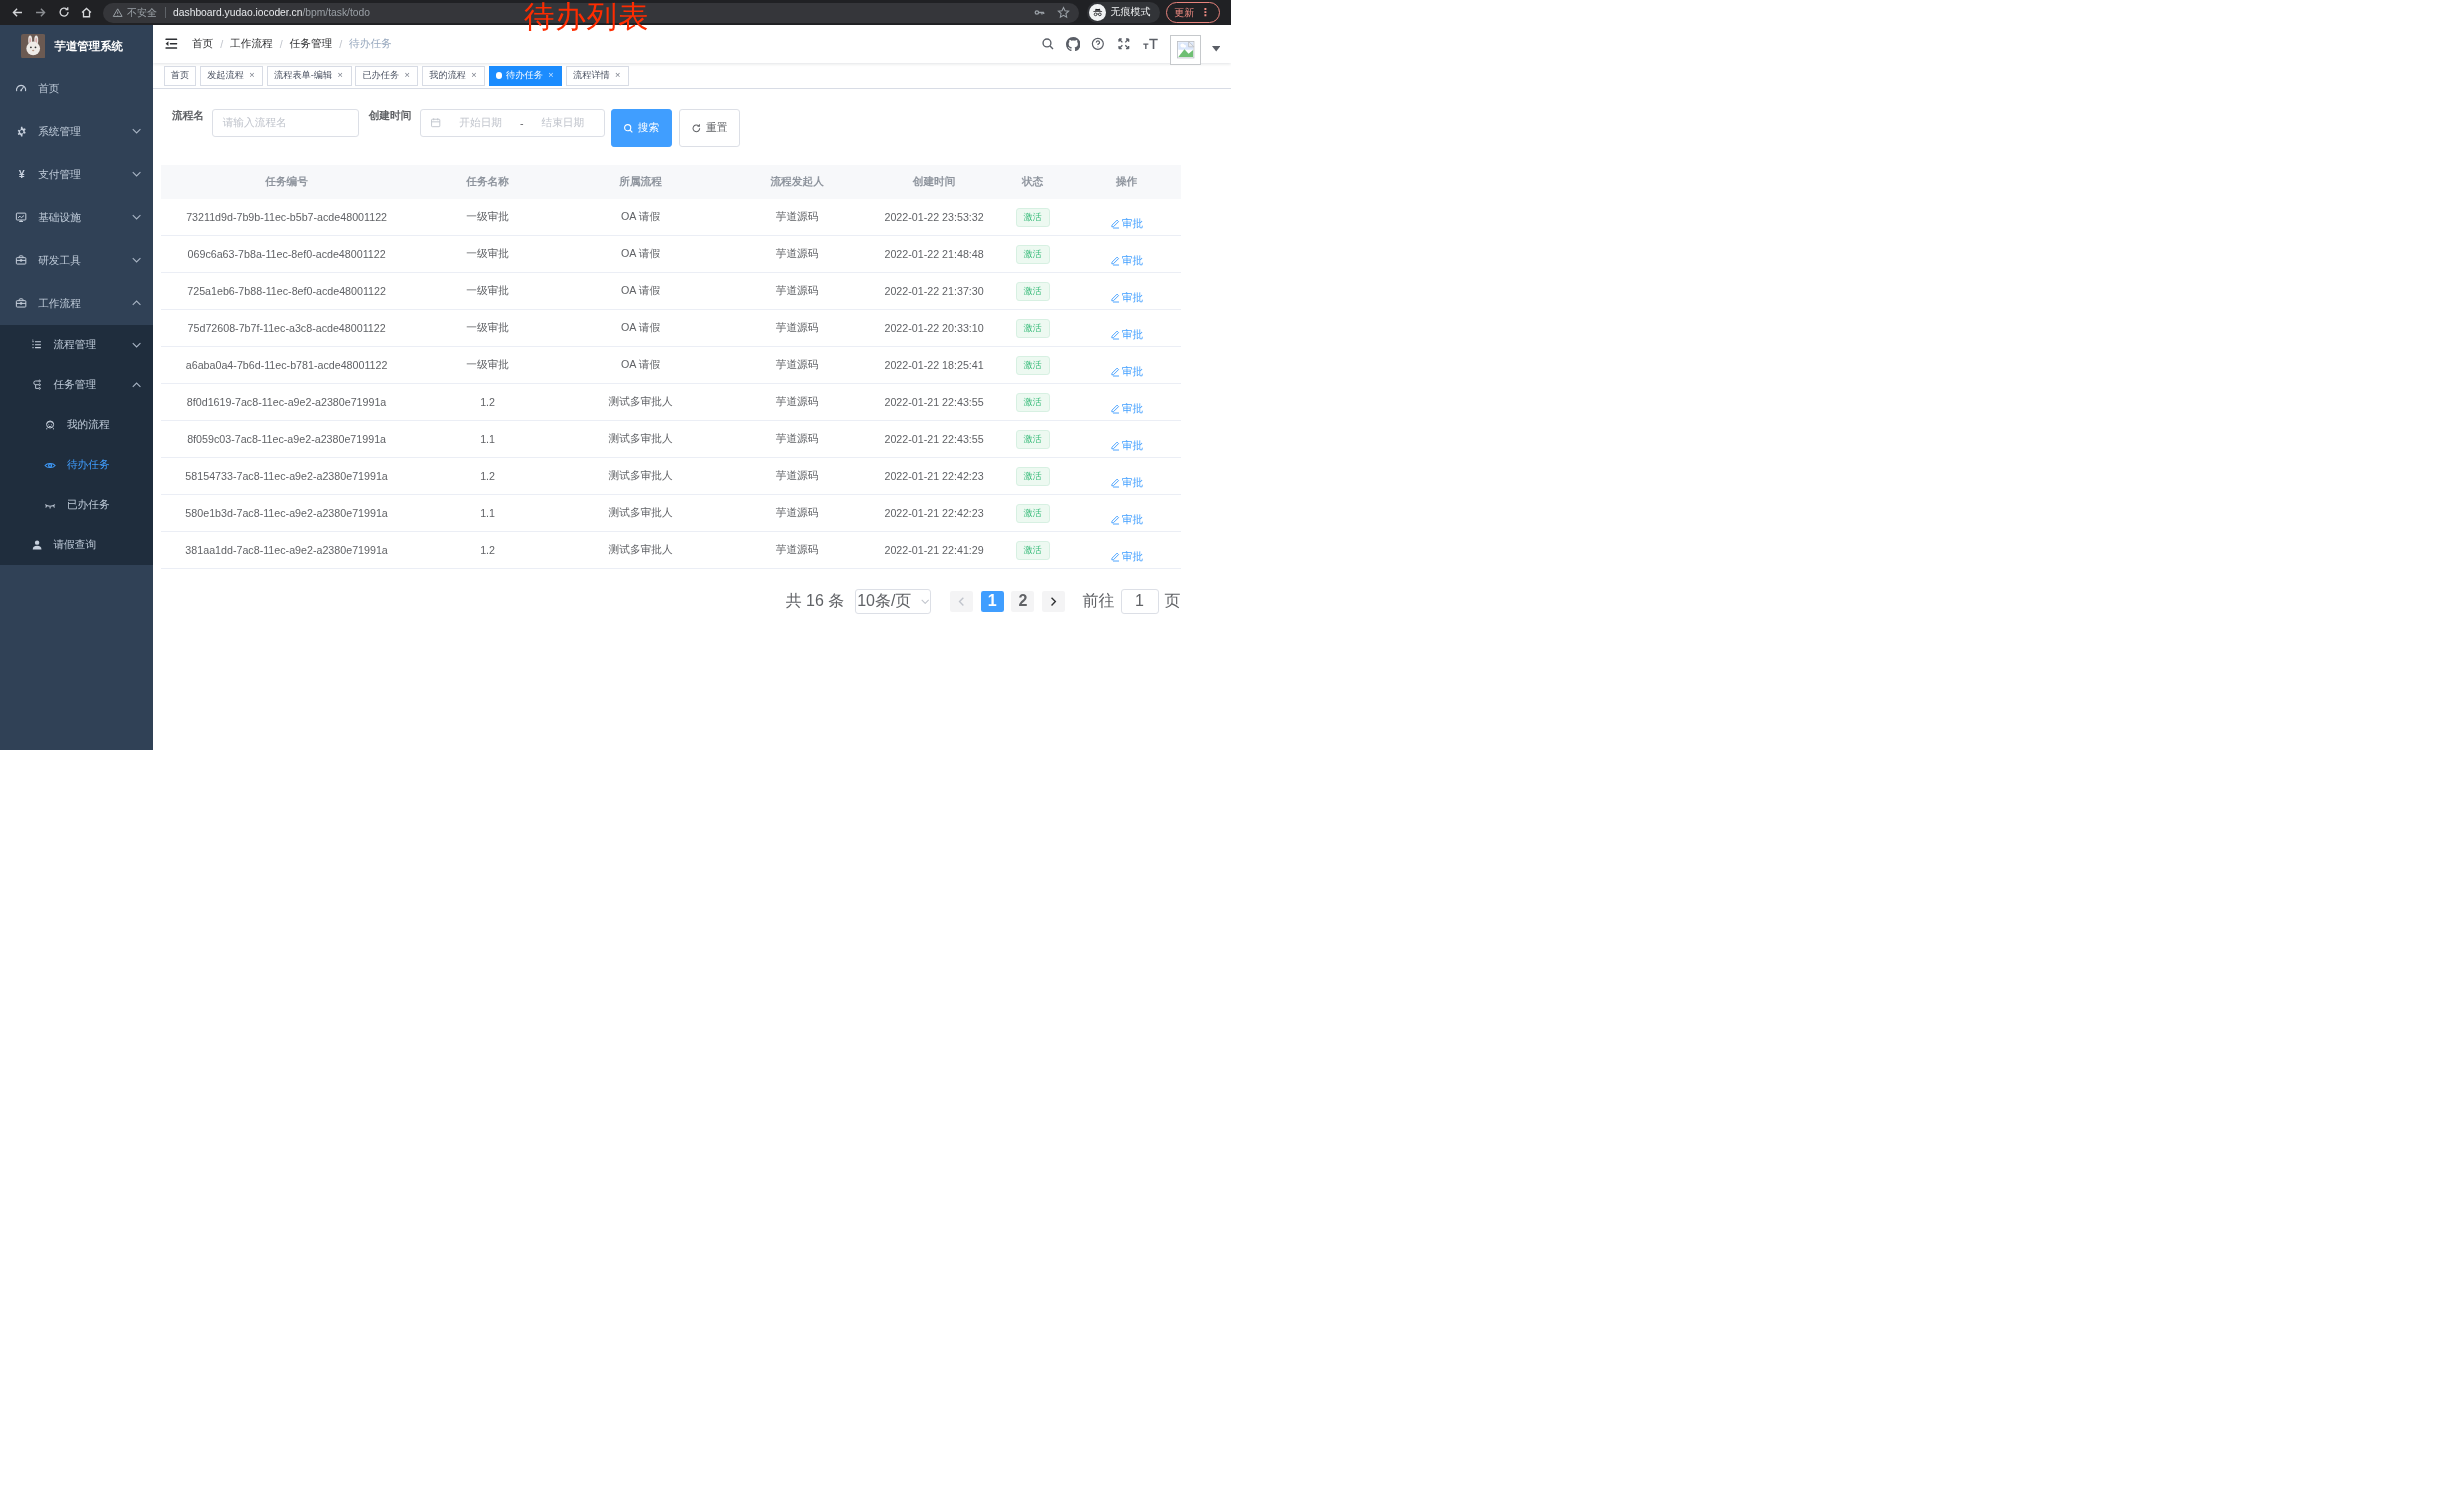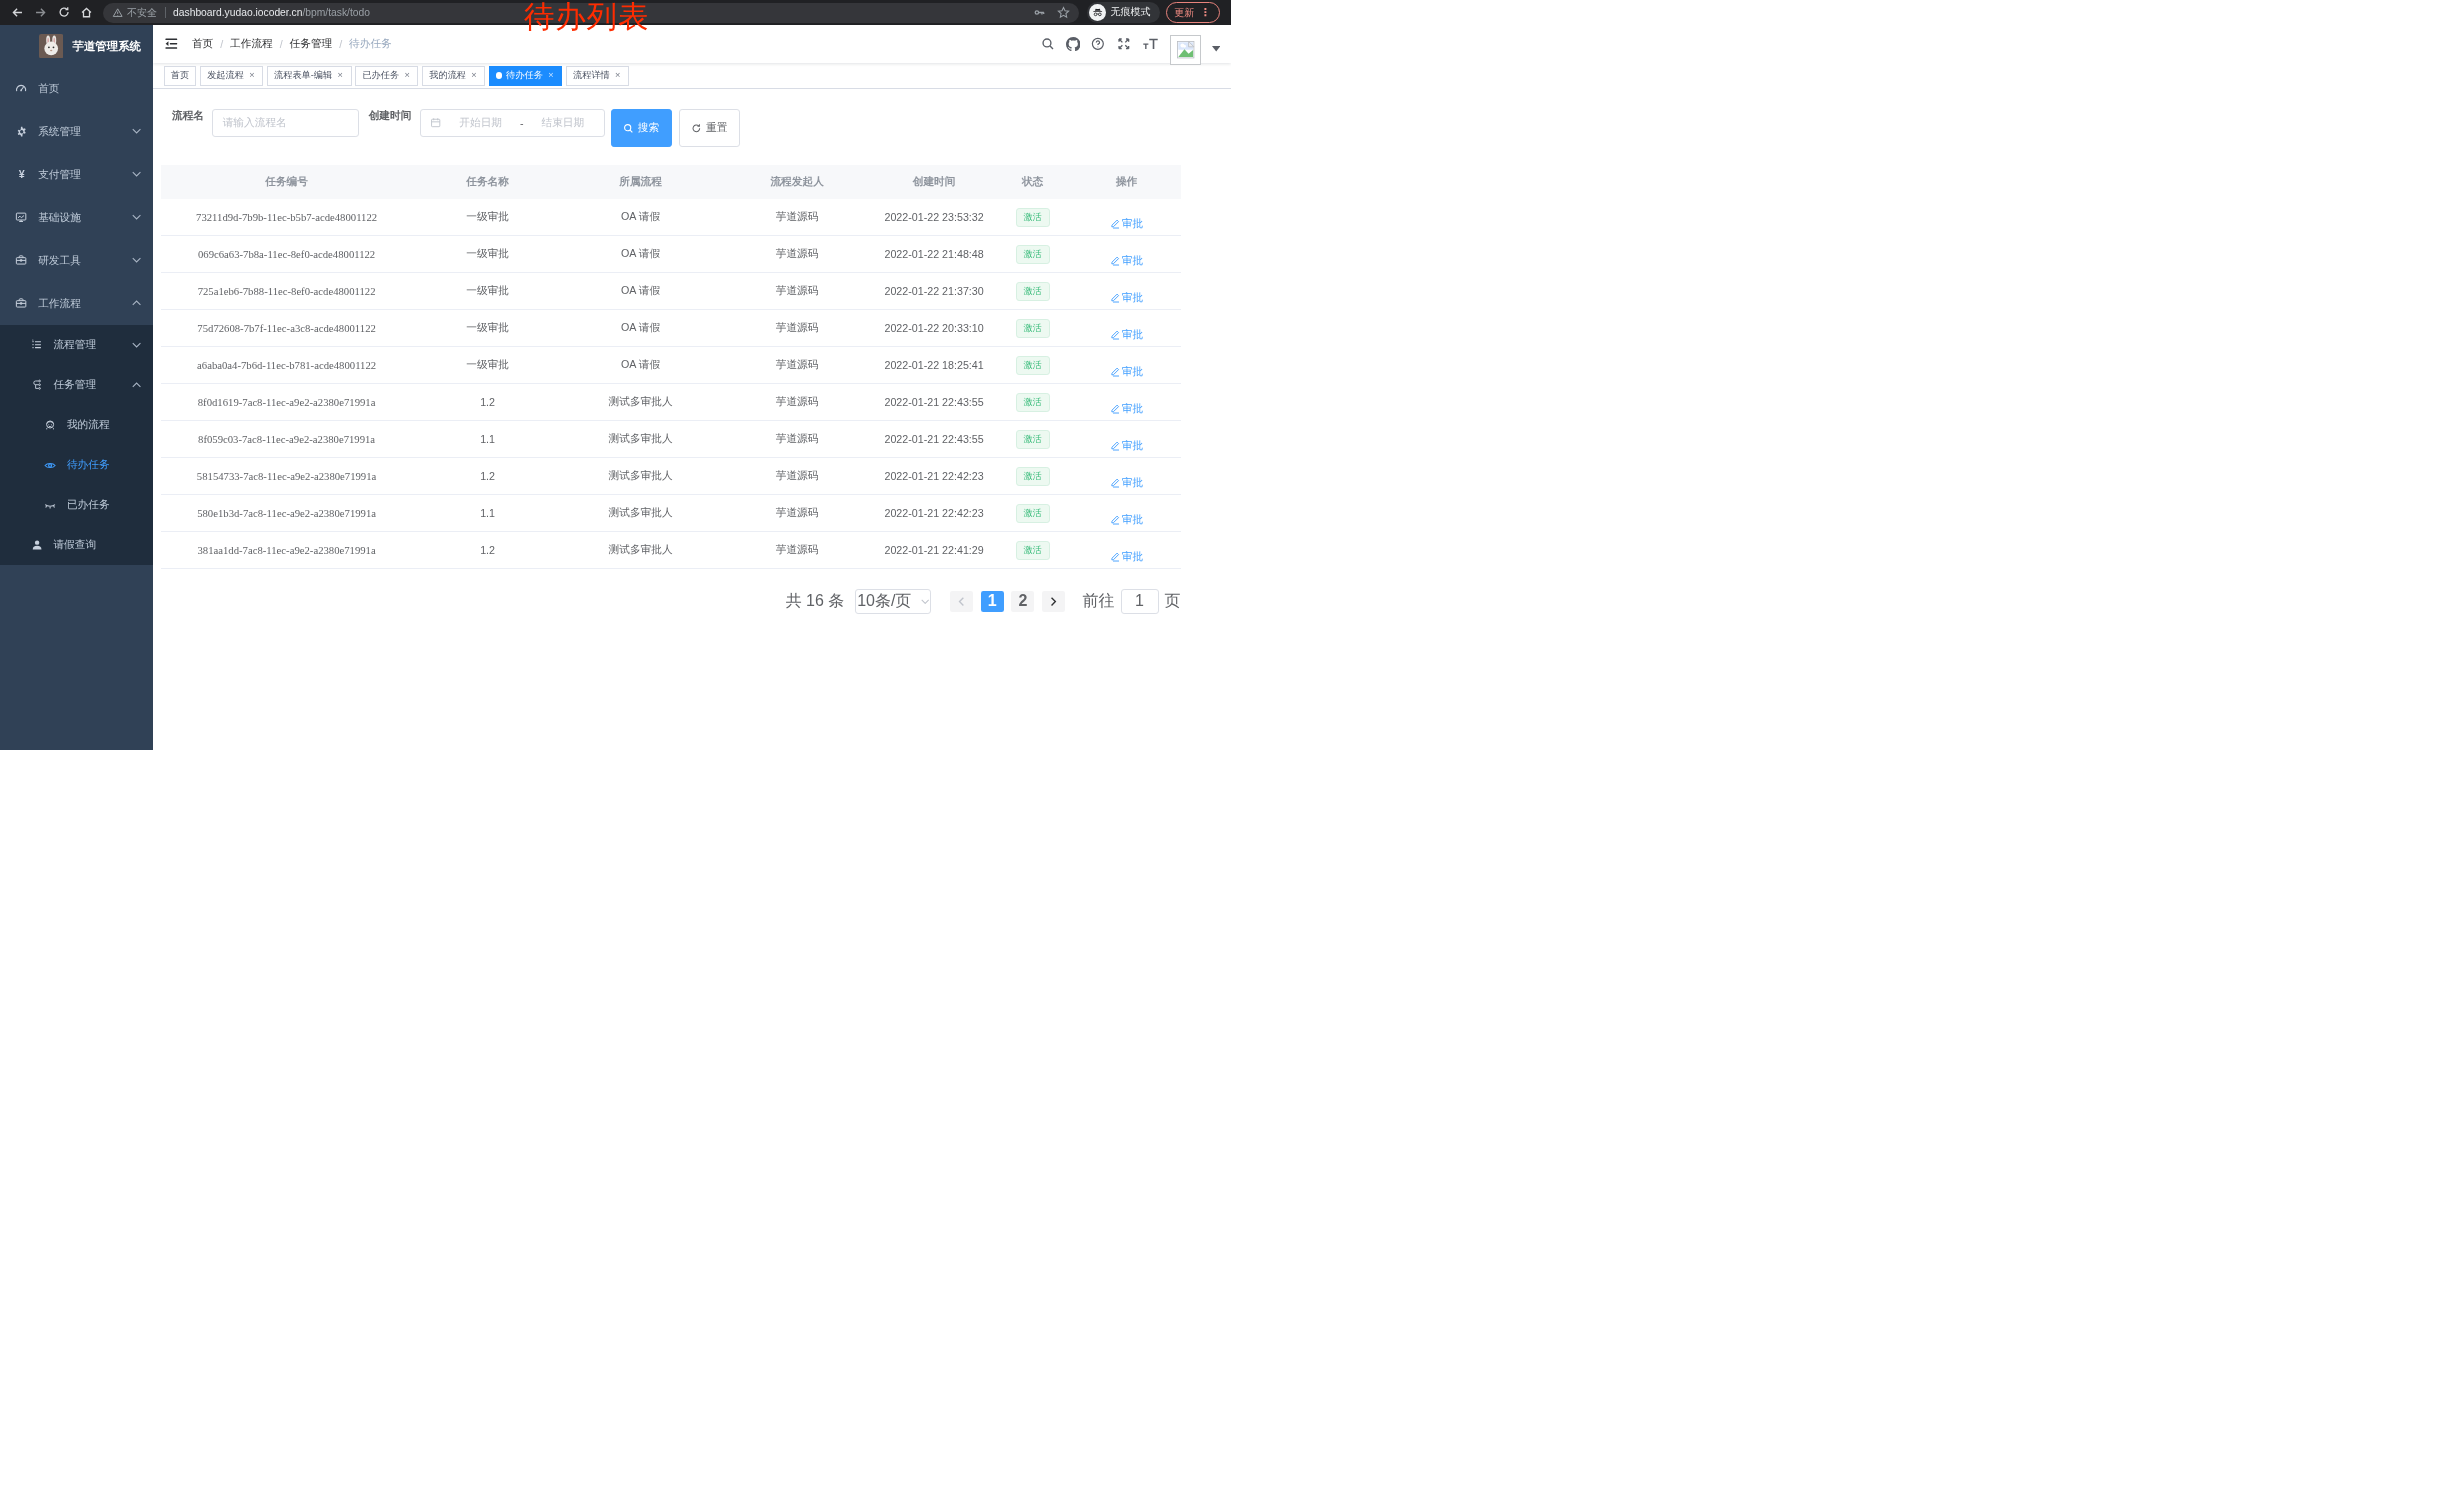--- a/index.html
+++ b/index.html
@@ -30,21 +30,21 @@
     display:flex; align-items:center; padding:0 7.6px; gap:6.1px; color:#f08b82; font-size:10px; flex:0 0 auto;}
   .update-dots { font-size:10.7px; font-weight:bold; letter-spacing:0; }
 
   
   .annotation { position:absolute; left:524px; top:0; z-index:50; font-size:30.5px;
     color:#fe2c00; font-weight:500; letter-spacing:0.8px; line-height:1.1; pointer-events:none; }
 
   
   .app { display:flex; height:725px; }
   .sidebar { width:153px; flex:0 0 153px; background:#304156; color:#bfcbd9; overflow:hidden; }
-  .logo-row { height:42px; display:flex; align-items:center; padding-left:39px; gap:9.2px; }
+  .logo-row { height:42px; display:flex; align-items:center; padding-left:21px; gap:9.2px; }
   .logo-title { color:#fff; font-size:11.4px; font-weight:bold; white-space:nowrap; }
   .menu-item { height:43px; display:flex; align-items:center; font-size:10.7px; cursor:pointer;
     position:relative; padding-left:15.3px; gap:10.7px; }
   .menu-item .mi-icon { width:12.2px; display:flex; justify-content:center; color:#c7d0dd; }
   .menu-item.lvl2 { padding-left:30.5px; height:40px; }
   .menu-item.lvl3 { padding-left:44px; height:40px; }
   .menu-item.in-sub { background:#1f2d3d; }
   .menu-item.active { color:#409eff; }
   .menu-item.active .mi-icon { color:#409eff; }
   .mi-chevron { position:absolute; right:11.4px; color:#a8b4c4; }
@@ -87,21 +87,21 @@
   .btn { height:38px; border-radius:3.1px; font-size:10.7px; display:flex; align-items:center;
     gap:3.8px; padding:0 11.4px; cursor:pointer; white-space:nowrap; }
   .btn-primary { background:#409eff; border:0.8px solid #409eff; color:#fff; margin-left:6.1px; }
   .btn-default { background:#fff; border:0.8px solid #dcdfe6; color:#606266; margin-left:7.6px; }
 
   
   .table { margin-top:18.3px; width:1020px; font-size:10.7px; }
   .t-head { display:flex; height:34px; align-items:center; background:#f7f8fa; color:#8f959e; font-weight:bold; }
   .t-row { display:flex; height:37px; align-items:center; border-bottom:0.8px solid #ebeef5; color:#606266; }
   .cell { text-align:center; overflow:hidden; white-space:nowrap; }
-  .c0{width:252px;font-family:Liberation Serif, serif;} .c1{width:150px;} .c2{width:156px;} .c3{width:157px;}
+  .c0{width:252px;} .c1{width:150px;} .c2{width:156px;} .c3{width:157px;}
   .c4{width:117px;} .c5{width:80px;} .c6{width:108px;}
   .status-tag { display:inline-block; padding:3.8px 6.9px; font-size:9.2px; border-radius:3.1px;
     background:#edf9f1; border:0.8px solid #d7f0e2; color:#3dbd7d; line-height:1; }
   .action-link { color:#409eff; display:inline-flex; align-items:center; gap:1px; cursor:pointer;margin-top:13px; }
 
   
   .pagination { width:1020px; margin-top:20px; display:flex; align-items:center;
     justify-content:flex-end; font-size:16px; color:#606266; }
   .pg-total { margin-right:10.7px; }
   .pg-size { width:76px; height:24.4px; border:0.8px solid #dcdfe6; border-radius:3.1px; display:flex;

